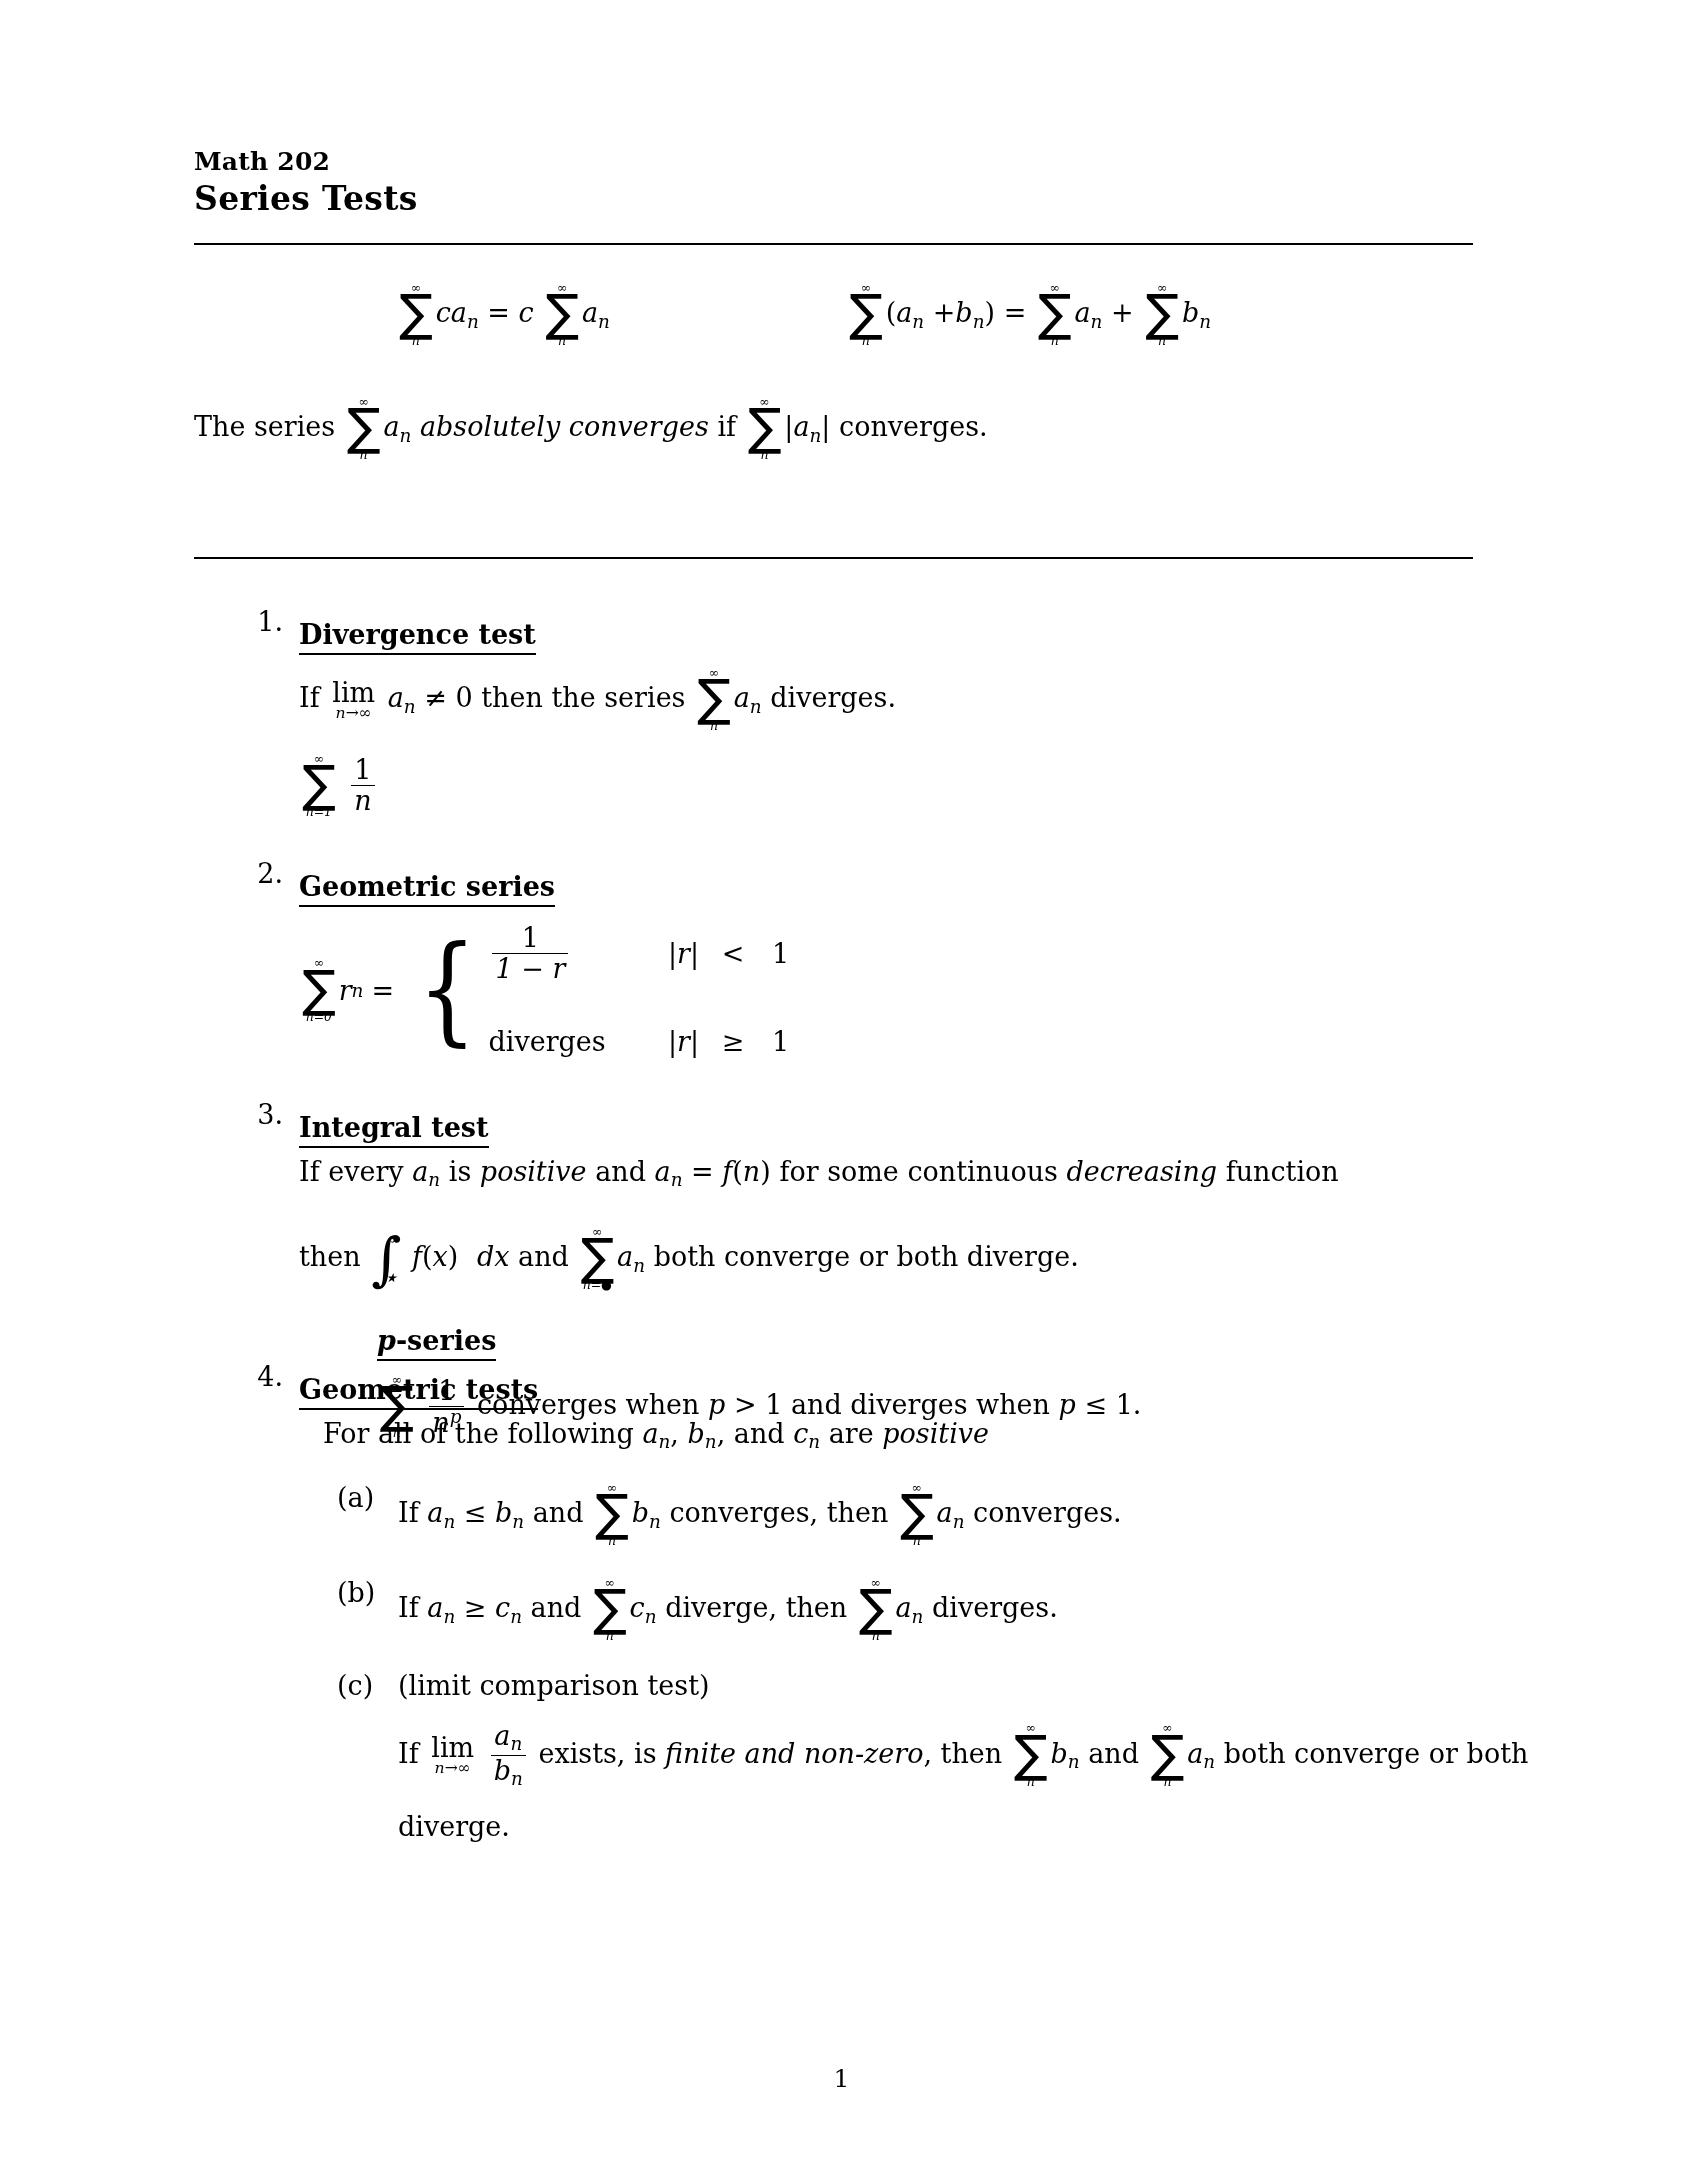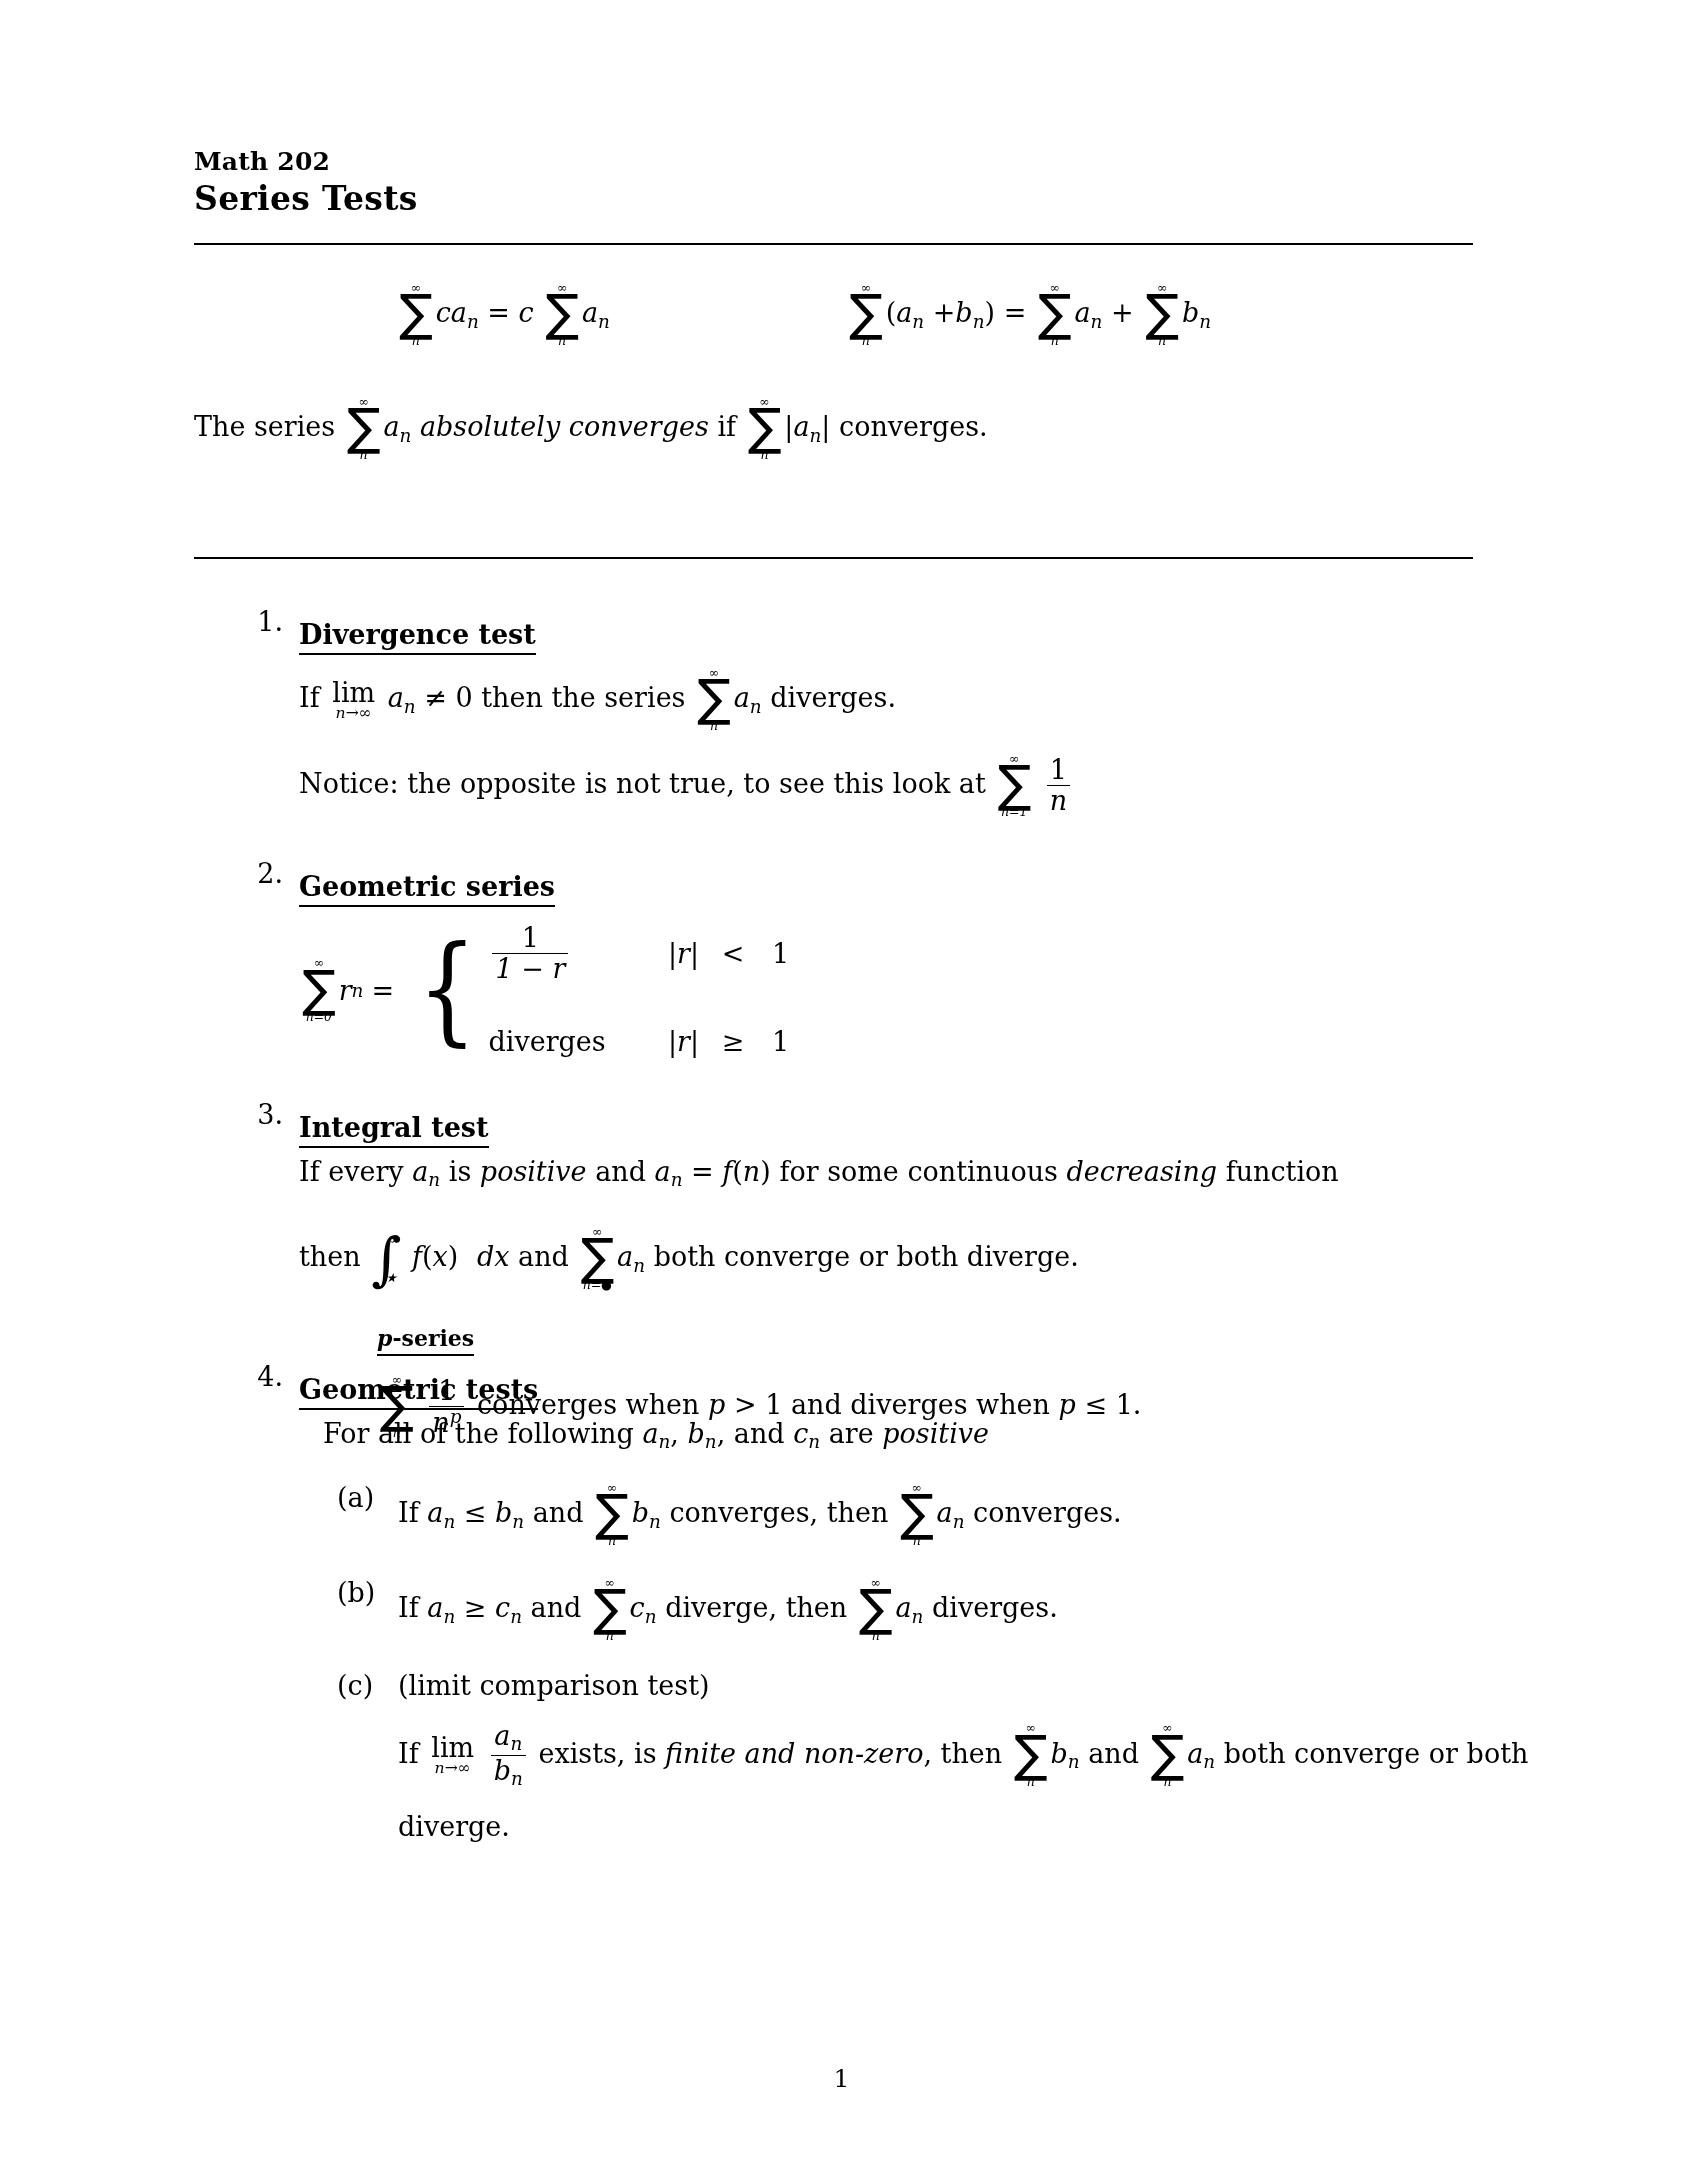--- a/index.html
+++ b/index.html
@@ -170,21 +170,21 @@
   .geo-cond .abs { width:44px; text-align:center; }
   .geo-cond .rel { width:55px; text-align:center; }
   .geo-cond .num { width:40px; text-align:center; }
 
   
   #item3 { left:228px; top:1099px; }
   #i3-l1 { top:57px; white-space:nowrap; }
   #i3-l2 { top:127px; white-space:nowrap; }
   .pseries-head {
     position:absolute; left:149px; top:226px;
-    font-size:22px; font-weight:bold;
+    font-size:27px; font-weight:bold;
     border-bottom:2px solid #000; padding-bottom:3px;
   }
   #i3-l3 { top:275px; left:149px; white-space:nowrap; }
 
   
   #item4 { left:228px; top:1361px; }
   #i4-l1 { top:57px; white-space:nowrap;margin-left:24px; }
   #sub-a { left:109px; top:121px; }
   #sub-b { left:109px; top:216px; }
   #sub-c { left:109px; top:309px; }
@@ -284,21 +284,20 @@
       <span>then the series</span>
       <span class="bigop">
         <span class="lim up">∞</span>
         <span class="glyph">∑</span>
         <span class="lim dn">n</span>
       </span><span class="mi">a</span><span class="sub">n</span>
       <span>diverges.</span>
     </div>
 
     <div class="item-body" id="i1-l2">
-      <span>Notice: the opposite is not true, to see this look at</span>
       <span class="bigop">
         <span class="lim up">∞</span>
         <span class="glyph">∑</span>
         <span class="lim dn">n=1</span>
       </span>
       <span class="frac">
         <span class="num">1</span>
         <span class="den mi">n</span>
       </span>
     </div>

